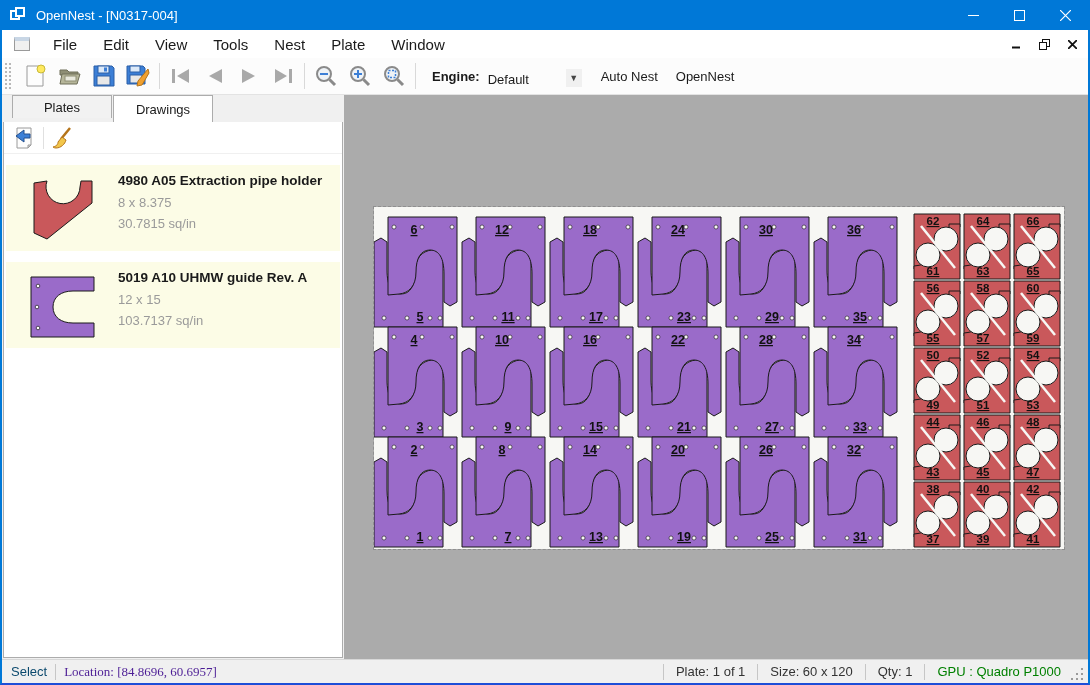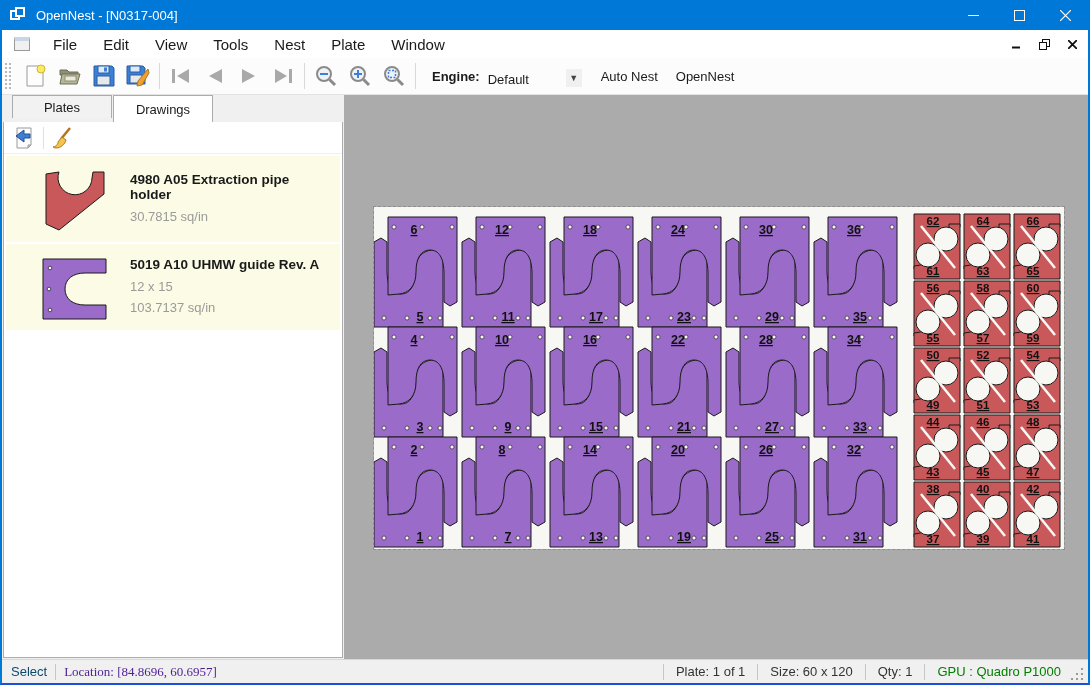--- a/index.html
+++ b/index.html
@@ -45,21 +45,21 @@
   .tabstrip { height:27px; display:flex; align-items:flex-start; padding-left:10px; }
   .tab { width:100px; text-align:center; font-size:13px; padding:4px 0 5px 0; border:1px solid #acacac; border-bottom:none;
          background:#f2f2f2; color:#1a1a1a; position:relative; }
   .tab.active { background:#fff; height:27px; padding-top:6px; z-index:2; margin-left:1px; }
   .tab:not(.active) { height:23px; }
   .panel-body { flex:1; background:#fff; border:1px solid #acacac; border-top:none; margin:0 1px 1px 1px; position:relative; overflow:hidden; }
   .panel-tools { height:32px; display:flex; align-items:center; padding-left:6px; border-bottom:1px solid #f0f0f0; }
   .panel-tools .pt-btn { width:30px; height:28px; display:flex; align-items:center; justify-content:center; }
   .panel-tools .pt-sep { width:1px; height:22px; background:#e0e0e0; margin:0 3px; }
 
-  .drawing-item { background:#fcfce6; margin:2px 2px 2px 2px; display:flex; padding:8px 14px;align-items:center; }
+  .drawing-item { background:#fcfce6; margin:11px 2px 2px 2px; display:flex; padding:8px 2px; }
   .thumb { width:110px; flex:0 0 auto; display:flex; align-items:flex-start; justify-content:center; padding-top:4px; }
   .item-text .item-title { font-weight:bold; font-size:13.5px; margin-bottom:4px; }
   .item-text .item-line { color:#9a9a9a; font-size:13px; line-height:21px; }
 
   .canvas { flex:1; background:#ababab; position:relative; min-width:0; }
   .plate { position:absolute; left:30px; top:112px; width:690px; height:342px; background:#f7f7f4;
            outline:1px dashed #8f8f8f; }
   .plate svg { display:block; }
 
   
@@ -253,20 +253,21 @@
         </div>
 
         <div class="drawing-item">
           <div class="thumb">
             <svg width="66" height="66" viewBox="0 0 66 66">
               <path d="M4,6 L17,4 A17,17 0 1 0 50,10 L51,4 L62,4 L62,26 L17,62 L4,56 Z" fill="#c9585b" stroke="#1a1a1a"></path>
             </svg>
           </div>
           <div class="item-text">
             <div class="item-title">4980 A05 Extraction pipe holder</div>
+            <div class="item-line">8 x 8.375</div>
             <div class="item-line">30.7815 sq/in</div>
           </div>
         </div>
 
         <div class="drawing-item">
           <div class="thumb">
             <svg width="70" height="66" viewBox="0 0 70 66">
               <path d="M3,3 L66,3 L66,17 L45,17 C33,17 25,23 25,33 C25,43 33,49 45,49 L66,49 L66,63 L3,63 Z" fill="#9a6bc9" stroke="#1a1a1a"></path>
               <circle cx="10" cy="12" r="1.8" fill="#fff" stroke="#1a1a1a" stroke-width="0.7"></circle>
               <circle cx="9" cy="33" r="1.8" fill="#fff" stroke="#1a1a1a" stroke-width="0.7"></circle>

